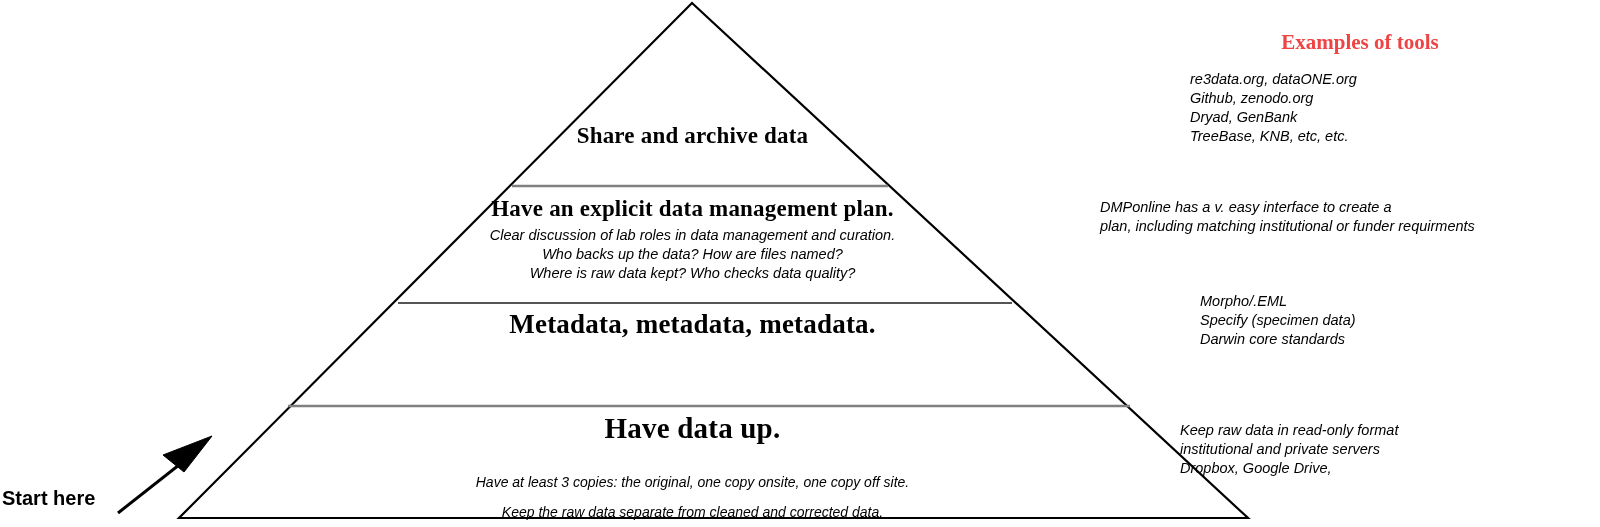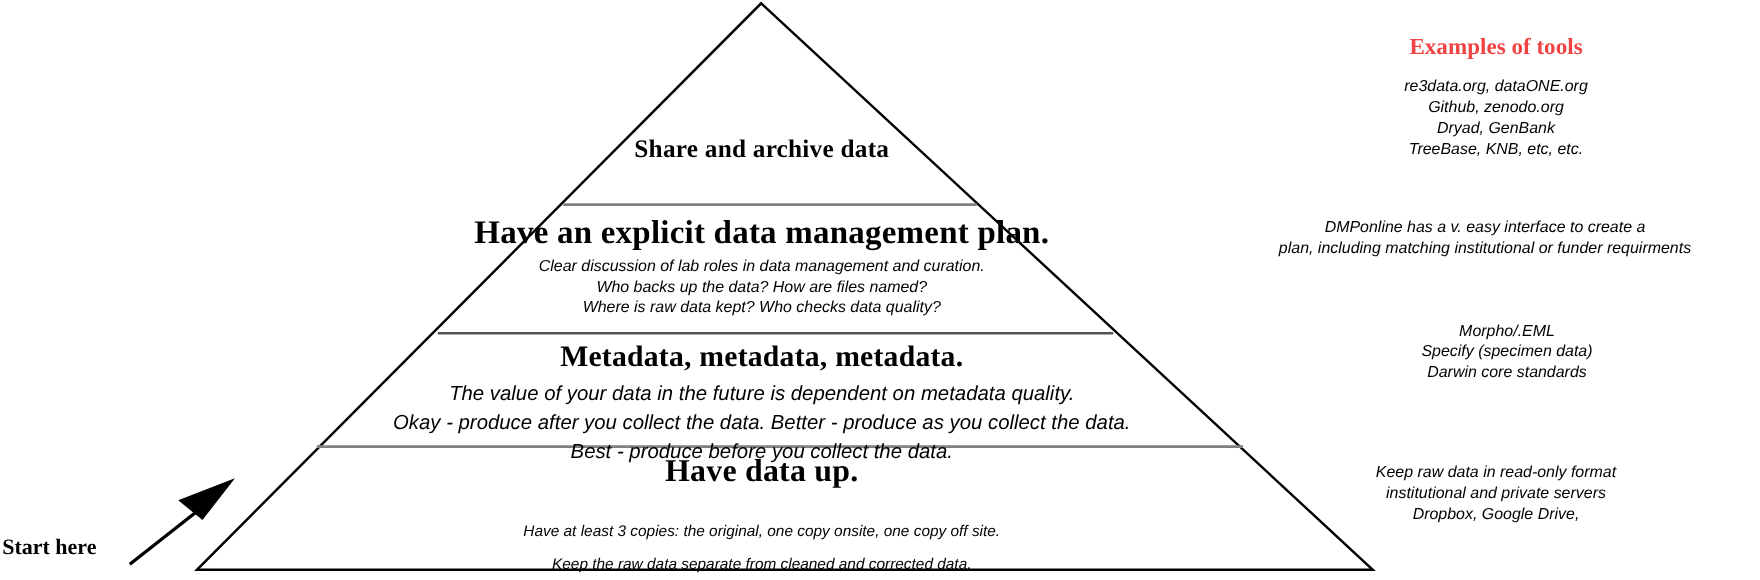--- a/index.html
+++ b/index.html
@@ -51,21 +51,21 @@
     width: 585px;
   }
   #layer-share .layer-title { font-size: 23px; }
 
   
   #layer-plan {
     left: 330px;
     top: 197px;
     width: 725px;
   }
-  #layer-plan .layer-title { font-size: 30px; }
+  #layer-plan .layer-title { font-size: 23px; }
   #layer-plan .layer-lines { font-size: 14.5px; line-height: 19px; margin-top: 6px; }
 
   
   #layer-metadata {
     left: 280px;
     top: 311px;
     width: 825px;
   }
   #layer-metadata .layer-title { font-size: 27px; }
   #layer-metadata .layer-lines { font-size: 18.5px; line-height: 26px; margin-top: 7px; }
@@ -90,35 +90,34 @@
     font-weight: bold;
     font-size: 21px;
     color: #ef4444;
   }
   .tools-note {
     position: absolute;
     font-family: "Liberation Sans", sans-serif;
     font-style: italic;
     font-size: 14.5px;
     line-height: 19px;
-    text-align: center;
     color: #000000;
   }
   .tools-note div { white-space: nowrap; }
   #tools-note-share  { left: 1190px; top: 70px;  width: 340px; }
   #tools-note-plan   { left: 1100px; top: 198px; width: 500px; }
   #tools-note-meta   { left: 1200px; top: 292px; width: 340px; }
   #tools-note-backup { left: 1180px; top: 421px; width: 360px; }
 
   
   #start-here-label {
     position: absolute;
     left: 2px;
     top: 487px;
-    font-family: Liberation Serif, serif;
+    font-family: Liberation Sans, sans-serif;
     font-weight: bold;
     font-size: 20px;
     color: #000000;
     white-space: nowrap;
   }
 </style>
 </head>
 <body>
 
 <div id="canvas">
@@ -145,25 +144,20 @@
     <div class="layer-title">Have an explicit data management plan.</div>
     <div class="layer-lines">
       <div>Clear discussion of lab roles in data management and curation.</div>
       <div>Who backs up the data? How are files named?</div>
       <div>Where is raw data kept? Who checks data quality?</div>
     </div>
   </div>
 
   <div class="layer-block" id="layer-metadata">
     <div class="layer-title">Metadata, metadata, metadata.</div>
-    <div class="layer-lines">
-      <div>The value of your data in the future is dependent on metadata quality.</div>
-      <div>Okay - produce after you collect the data. Better - produce as you collect the data.</div>
-      <div>Best - produce before you collect the data.</div>
-    </div>
   </div>
 
   <div class="layer-block" id="layer-backup">
     <div class="layer-title">Have data up.</div>
     <div class="layer-lines">
       <div>Have at least 3 copies: the original, one copy onsite, one copy off site.</div>
       <div>Keep the raw data separate from cleaned and corrected data.</div>
     </div>
   </div>
 

